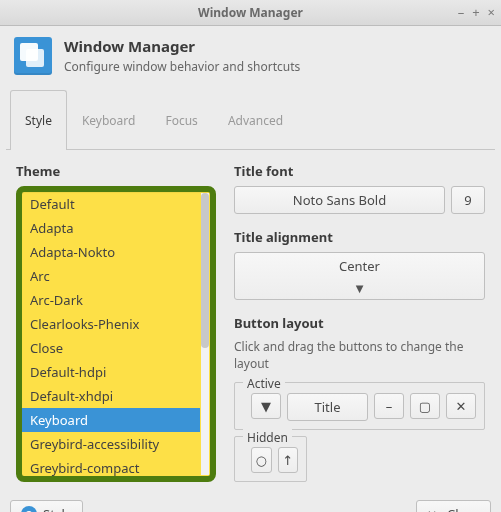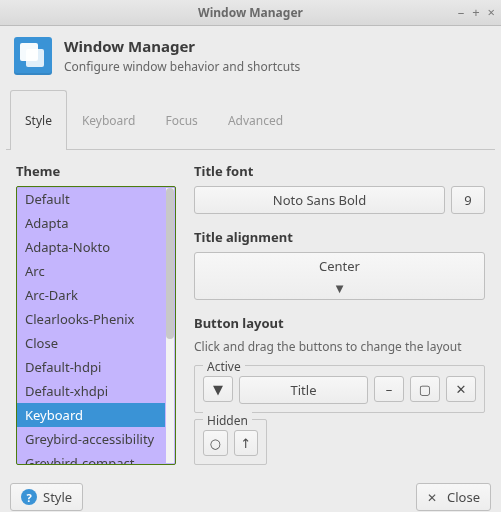--- a/index.html
+++ b/index.html
@@ -90,34 +90,34 @@
     z-index: 2;
   }
   .tab-body {
     border-top: 1px solid #c6c6c6;
     margin: 0 6px;
     padding: 12px 10px 10px 10px;
     flex: 1;
     display: flex;
     gap: 18px;
   }
-  .col-left { width: 160px; display: flex; flex-direction: column; }
+  .col-left { width: 200px; display: flex; flex-direction: column; }
   .col-right { flex: 1; display: flex; flex-direction: column; }
   .section-label {
     font-weight: bold;
     font-size: 13px;
     margin-bottom: 6px;
   }
   .listbox {
-    border: 1px solid #4d7c0f;
-    background: #c4b5fd;
+    border: 6px solid #4d7c0f;
+    background: #fde047;
     flex: 1;
     position: relative;
     overflow: hidden;
-    border-radius: 2px;
+    border-radius: 8px;
     box-shadow: inset 0 1px 1px rgba(0,0,0,0.05);
   }
   .list-inner {
     position: absolute;
     left: 0; top: 0; right: 10px; bottom: 0;
     overflow: hidden;
   }
   .list-item {
     padding: 3px 8px;
     font-size: 13px;
@@ -161,21 +161,21 @@
   .combo {
     display: flex;
     align-items: center;
     justify-content: space-between;
     width: 100%;
   }
   .chev { font-size: 10px; color: #555; }
   .fieldset {
     border: 1px solid #c6c6c6;
     border-radius: 2px;
-    padding: 10px 8px 8px 8px;
+    padding: 10px 8px 8px 16px;
     margin-top: 6px;
     position: relative;
   }
   .fieldset > .legend {
     position: absolute;
     top: -8px; left: 8px;
     background: #ececec;
     padding: 0 4px;
     font-size: 12px;
     color: #4a4a4a;

